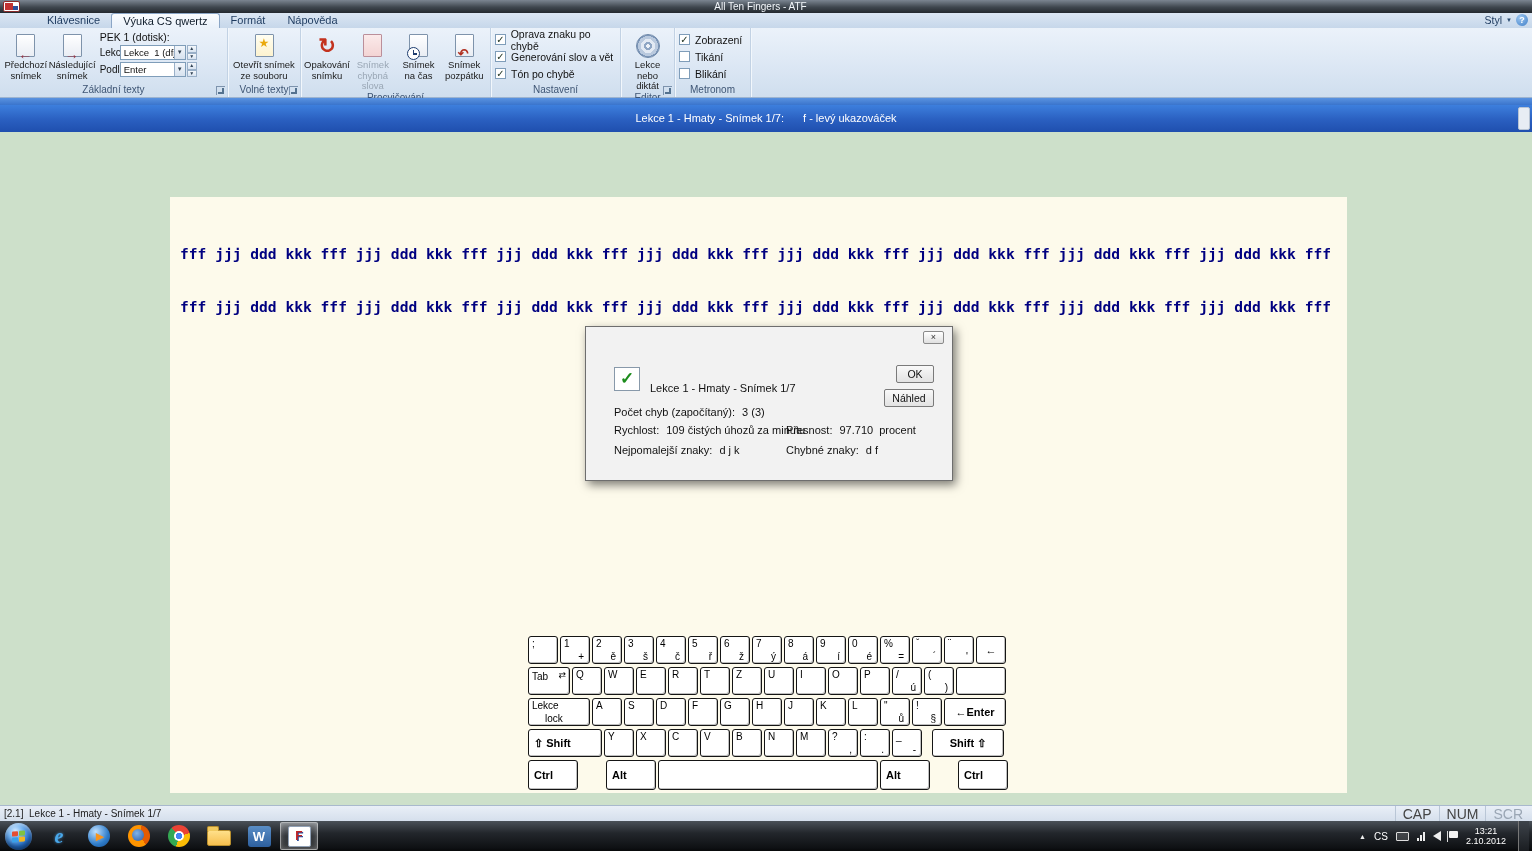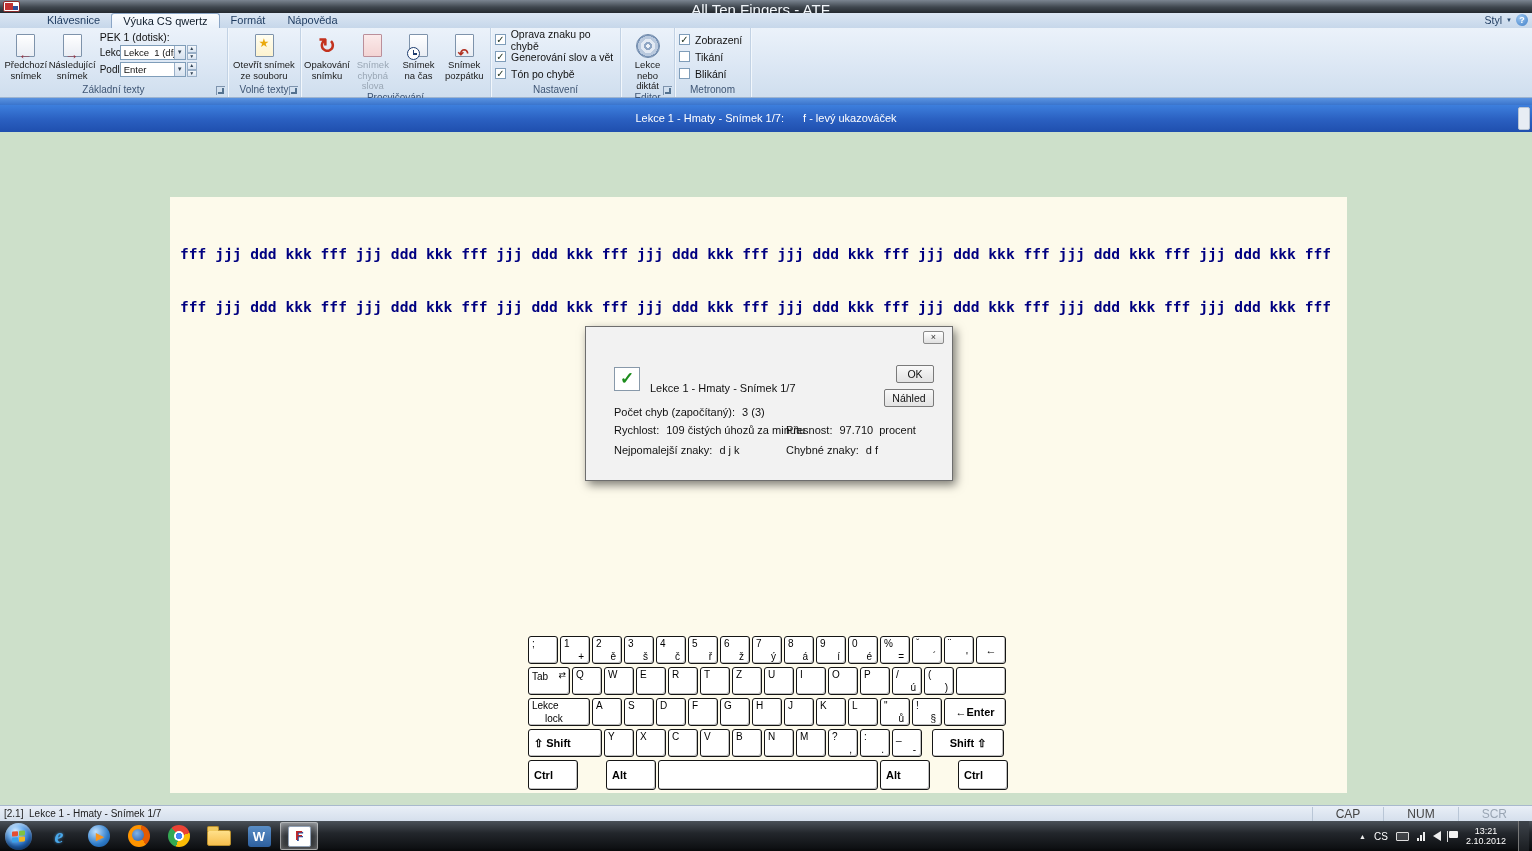--- a/index.html
+++ b/index.html
@@ -4,21 +4,21 @@
 <style>
   *{margin:0;padding:0;box-sizing:border-box;}
   html,body{background:#777;}
   .page{position:relative;width:1532px;height:851px;margin:0 auto;overflow:hidden;
         background:#cde0ca;font-family:"Liberation Sans",sans-serif;color:#111;}
 
   
   .titlebar{position:absolute;left:0;top:0;width:100%;height:13px;
             background:linear-gradient(#7b8591,#3f474f 55%,#23282e);}
   .title-text{position:absolute;left:0;right:11px;top:1px;text-align:center;
-              font-size:15px;color:#f3f7fb;}
+              font-size:10px;color:#f3f7fb;}
   .app-icon{position:absolute;left:3px;top:1px;width:17px;height:11px;background:#fff;
             border:1px solid #8a2b2b;border-radius:2px;overflow:hidden;}
   .app-icon::after{content:"";position:absolute;left:1px;top:1px;width:8px;height:7px;background:#c23232;}
   .app-icon::before{content:"";position:absolute;right:1px;bottom:1px;width:5px;height:4px;background:#2b4f9e;}
 
   
   .tabrow{position:absolute;left:0;top:13px;width:100%;height:15px;
           background:linear-gradient(#dbe6f3,#c6d7ea);display:flex;align-items:flex-end;padding-left:36px;}
   .tab{font-size:11px;color:#1d3a5f;padding:0 11px;height:15px;line-height:15px;}
   .tab.active{background:linear-gradient(#fbfdff,#e9f1fa);border:1px solid #8ba6c6;border-bottom:none;
@@ -122,21 +122,21 @@
   .kb-key.center .kb-l{text-align:center;padding-left:0;}
   .kb-key.bold .kb-l{font-weight:bold;}
   .kb-key.caps .kb-b{right:auto;left:16px;}
   .kb-key.tab .kb-b{top:0;bottom:auto;left:auto;right:3px;font-size:9px;}
 
   
   .statusbar{position:absolute;left:0;top:805px;width:100%;height:16px;
              background:linear-gradient(#e9eff7,#d5dfec);border-top:1px solid #a9b9cd;}
   .sb-left{position:absolute;left:4px;top:2px;font-size:10px;color:#222;white-space:pre;}
   .sb-right{position:absolute;right:2px;top:0;height:100%;display:flex;align-items:center;}
-  .sb-ind{padding:0 23px;border-left:1px solid #b9c6d6;font-size:12px;color:#444;}
+  .sb-ind{padding:0 7px;border-left:1px solid #b9c6d6;font-size:14px;color:#444;}
   .sb-ind.dim{color:#9aa6b4;}
 
   
   .taskbar{position:absolute;left:0;top:821px;width:100%;height:30px;display:flex;align-items:center;
            background:linear-gradient(#4a5158,#23272c 40%,#0e1013 90%,#070809);}
   .orb{width:27px;height:27px;border-radius:50%;margin:0 7px 0 5px;position:relative;
        background:radial-gradient(circle at 38% 30%,#d6ebff 0%,#6fb0f0 30%,#2268bd 62%,#0a3a79 100%);
        box-shadow:inset 0 -3px 5px rgba(0,0,0,.4),inset 0 2px 3px rgba(255,255,255,.5);}
   .orb .flag{position:absolute;left:7px;top:8px;width:13px;height:11px;display:grid;
              grid-template-columns:6px 6px;grid-template-rows:5px 5px;gap:1px;transform:skewY(-6deg);}

